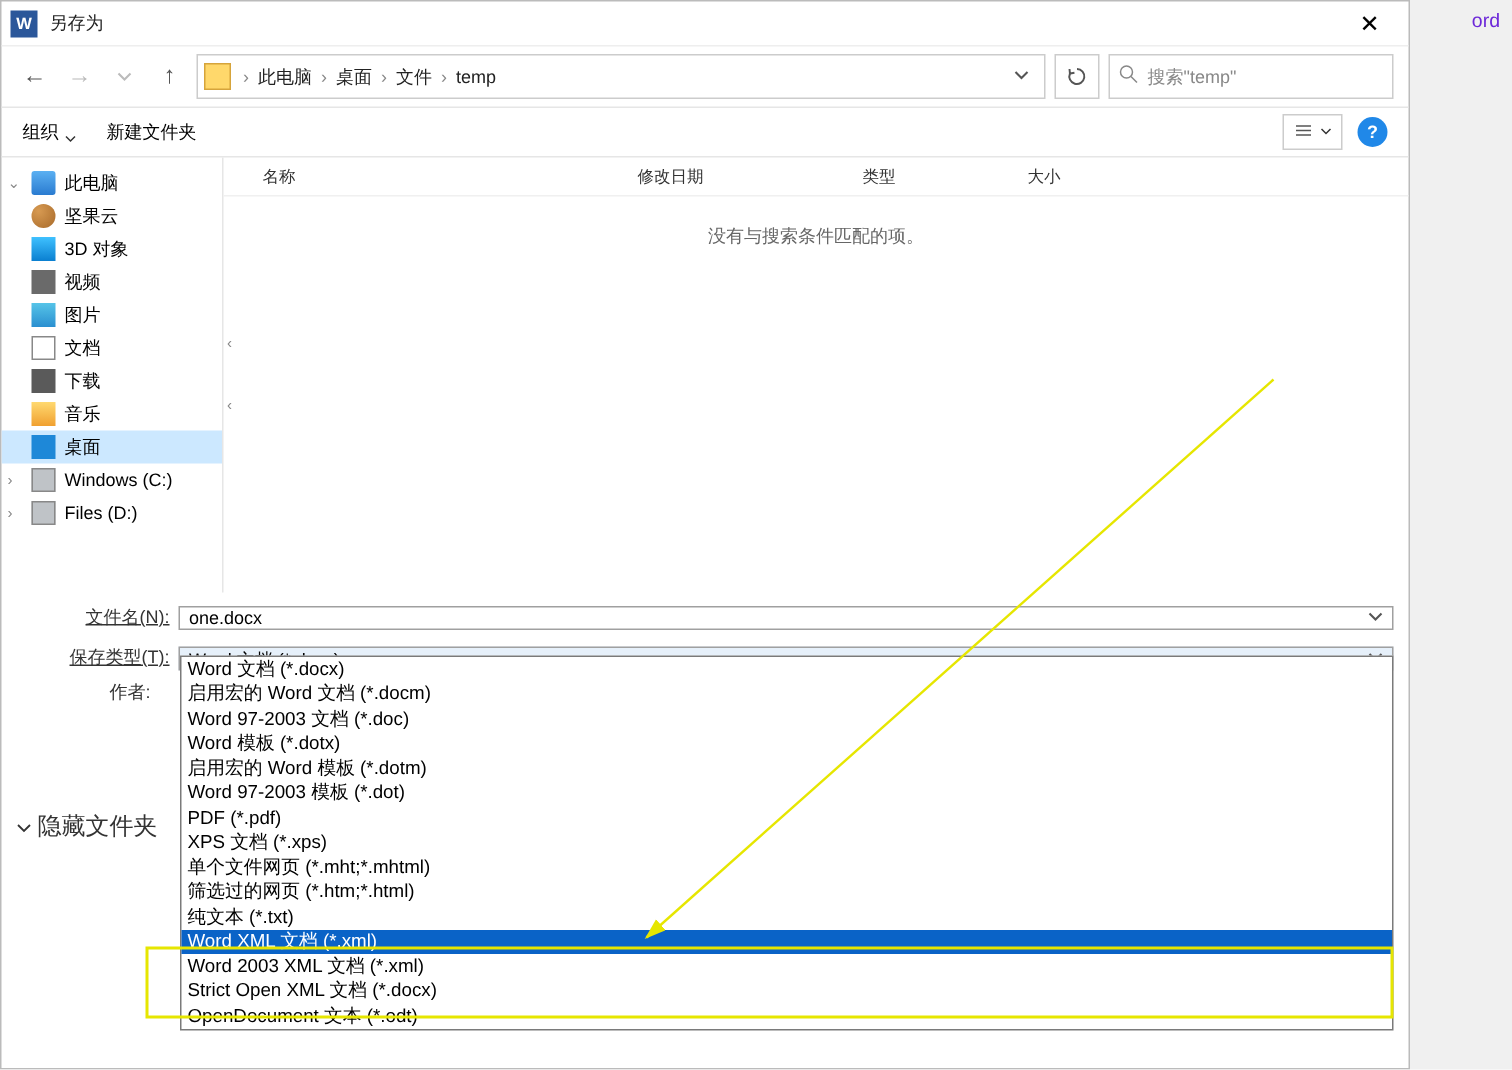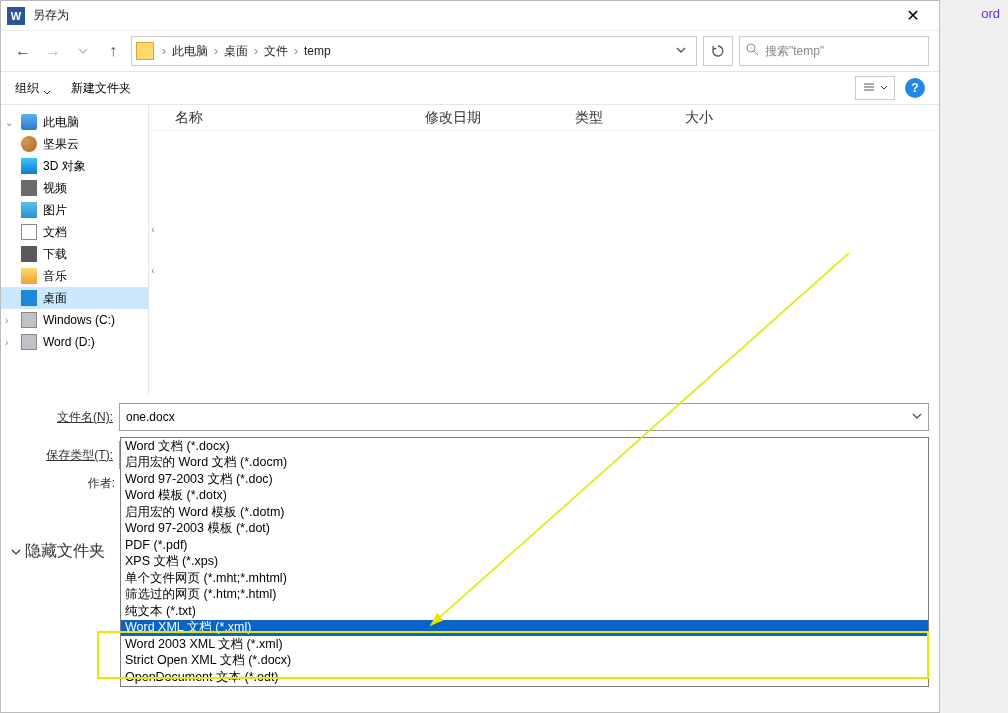--- a/index.html
+++ b/index.html
@@ -47,33 +47,33 @@
 .ico-video { background: #6a6a6a; }
 .ico-pic { background: linear-gradient(#56c4e8,#2a8fd0); }
 .ico-doc { background: #fff; border: 1px solid #888; }
 .ico-dl { background: #5a5a5a; }
 .ico-music { background: linear-gradient(#ffd970,#f0a030); }
 .ico-desktop { background: #1e88d8; }
 .ico-drive { background: #bfc3c7; border: 1px solid #888; }
 
 .filearea { flex: 1; display: flex; flex-direction: column; position: relative; }
 .splitter { width: 8px; height: 100%; position: absolute; left: 0; top: 0; display: flex; flex-direction: column; justify-content: center; align-items: center; gap: 30px; color: #888; font-size: 10px; }
-.list-header { height: 26px; display: flex; align-items: center; font-size: 14px; color: #333; padding-left: 20px; border-bottom: 1px solid #f0f0f0; }
+.list-header { height: 26px; display: flex; align-items: center; font-size: 11px; color: #333; padding-left: 20px; border-bottom: 1px solid #f0f0f0; }
 .list-header .col { padding: 0 6px; }
 .empty-msg { text-align: center; padding-top: 18px; color: #666; font-size: 12px; }
 
 
 .fieldrow { display: flex; align-items: center; font-size: 12px; padding: 2px 10px 2px 0; margin-top: 6px; }
 .fieldrow .lbl { width: 118px; text-align: right; padding-right: 6px; color: #333; text-decoration: underline; }
-.fieldrow .inp { flex: 1; height: 28px; border: 1px solid #a0a0a0; padding: 12px 6px; font-size: 12px; background: #fff; position: relative; display: flex; align-items: center; }
+.fieldrow .inp { flex: 1; height: 16px; border: 1px solid #a0a0a0; padding: 0 6px; font-size: 12px; background: #fff; position: relative; display: flex; align-items: flex-start; }
 .fieldrow .inp.drop { background: #e6f0fa; }
 .fieldrow .inp .dropicon { margin-left: auto; color: #555; }
 
 .authorsrow { display: flex; align-items: center; font-size: 12px; padding-left: 72px; margin-top: 4px; color: #333; }
-.authorsrow .lbl { width: 46px; text-align: right; padding-right: 4px; }
+.authorsrow .lbl { width: 46px; padding-right: 4px; }
 
 
 .droplist { position: absolute; left: 119px; right: 10px; top: 436px; background: #fff; border: 1px solid #7a7a7a; font-size: 12.5px; z-index: 50; }
 .droplist .opt { height: 16.5px; padding: 0 4px; display: flex; align-items: center; cursor: default; }
 .droplist .opt.sel { background: #0a63c7; color: #fff; }
 
 .highlight-box { position: absolute; border: 2px solid #e6e600; pointer-events: none; z-index: 60; }
 
 .hide-folders { position: absolute; left: 10px; top: 540px; font-size: 16px; color: #333; display: flex; align-items: center; gap: 4px; }
 
@@ -196,34 +196,35 @@
           <span>桌面</span>
         </div>
         <div class="side-item">
           <span class="tree-arrow">›</span>
           <span class="ico ico-drive"></span>
           <span>Windows (C:)</span>
         </div>
         <div class="side-item">
           <span class="tree-arrow">›</span>
           <span class="ico ico-drive"></span>
-          <span>Word (D:)</span>
+          <span>Files (D:)</span>
         </div>
       </div>
     <div class="filearea">
       <div class="splitter">
           <span>‹</span>
           <span>‹</span>
         </div>
       <div class="list-header">
         <div class="col" style="width:250px">名称</div>
         <div class="col" style="width:150px">修改日期</div>
         <div class="col" style="width:110px">类型</div>
         <div class="col" style="width:80px">大小</div>
       </div>
+      <div class="empty-msg">没有与搜索条件匹配的项。</div>
     </div>
   </div>
 
   <div class="fieldrow">
     <div class="lbl">文件名(N):</div>
     <div class="inp">
       <span>one.docx</span>
       <span class="dropicon"><svg width="10" height="10" viewBox="0 0 10 10">
             <path d="M1 3 L5 7 L9 3" stroke="#555" fill="none" stroke-width="1.4"></path>
           </svg></span>

